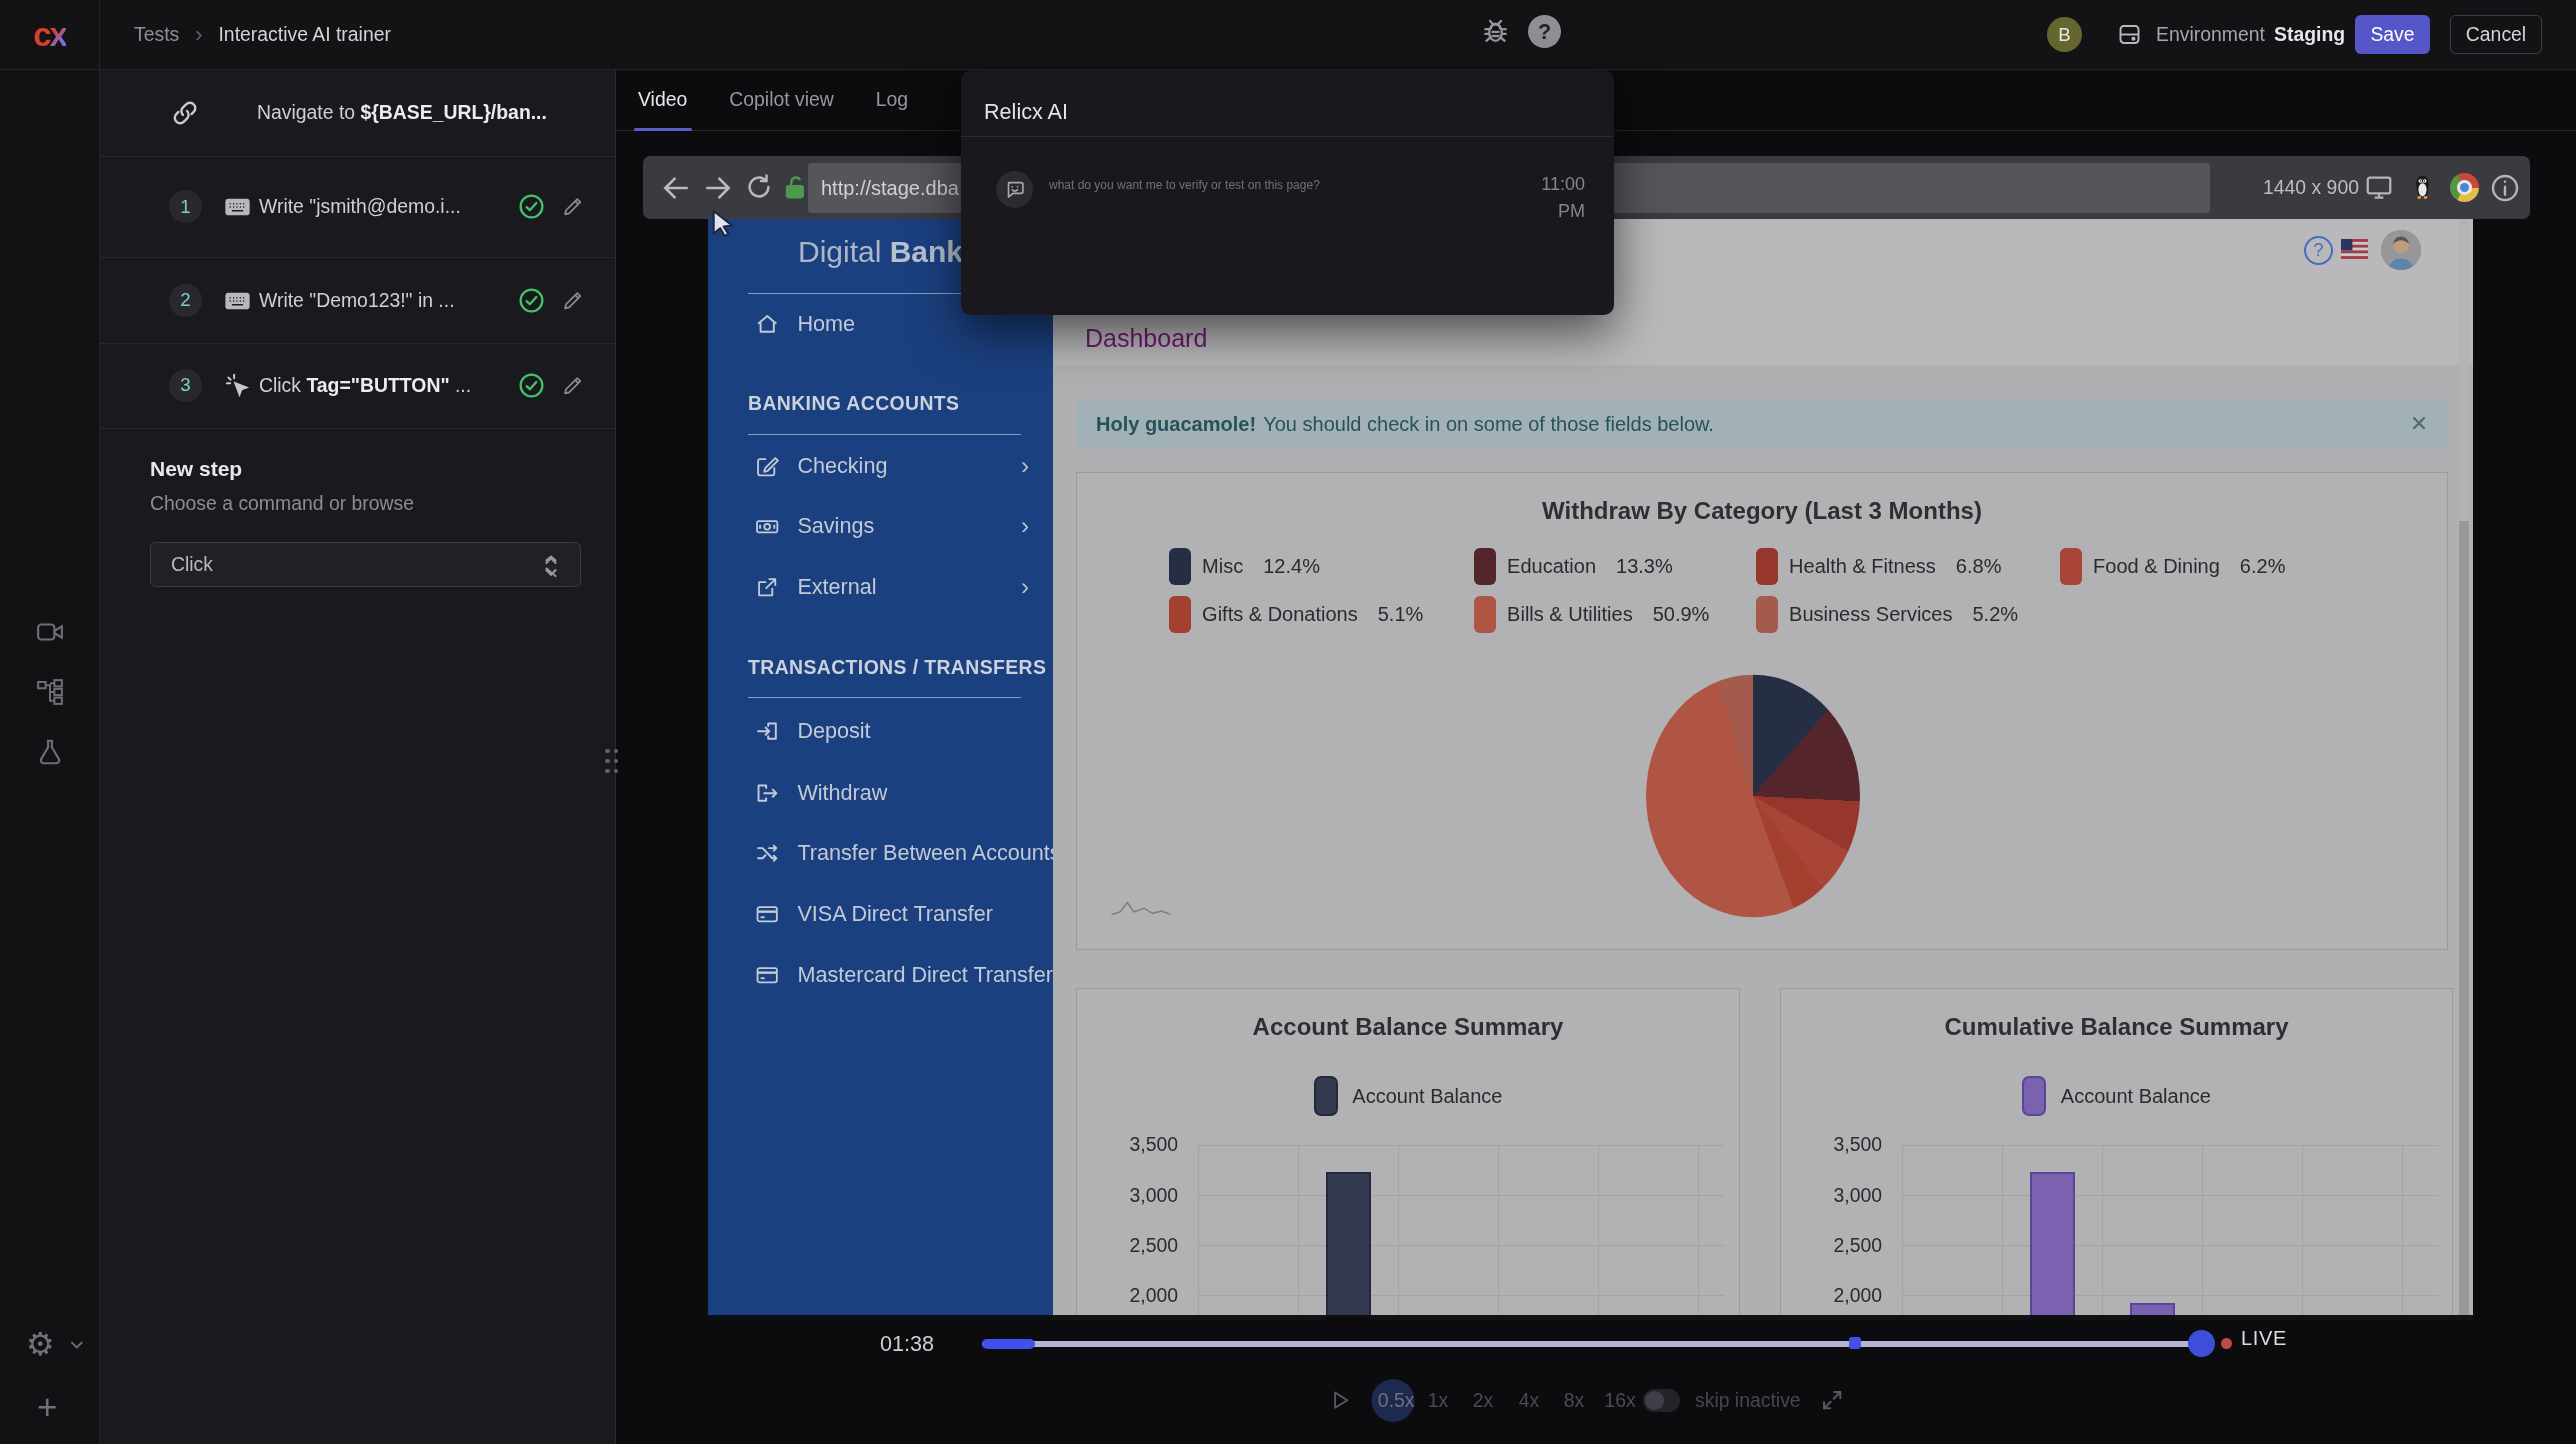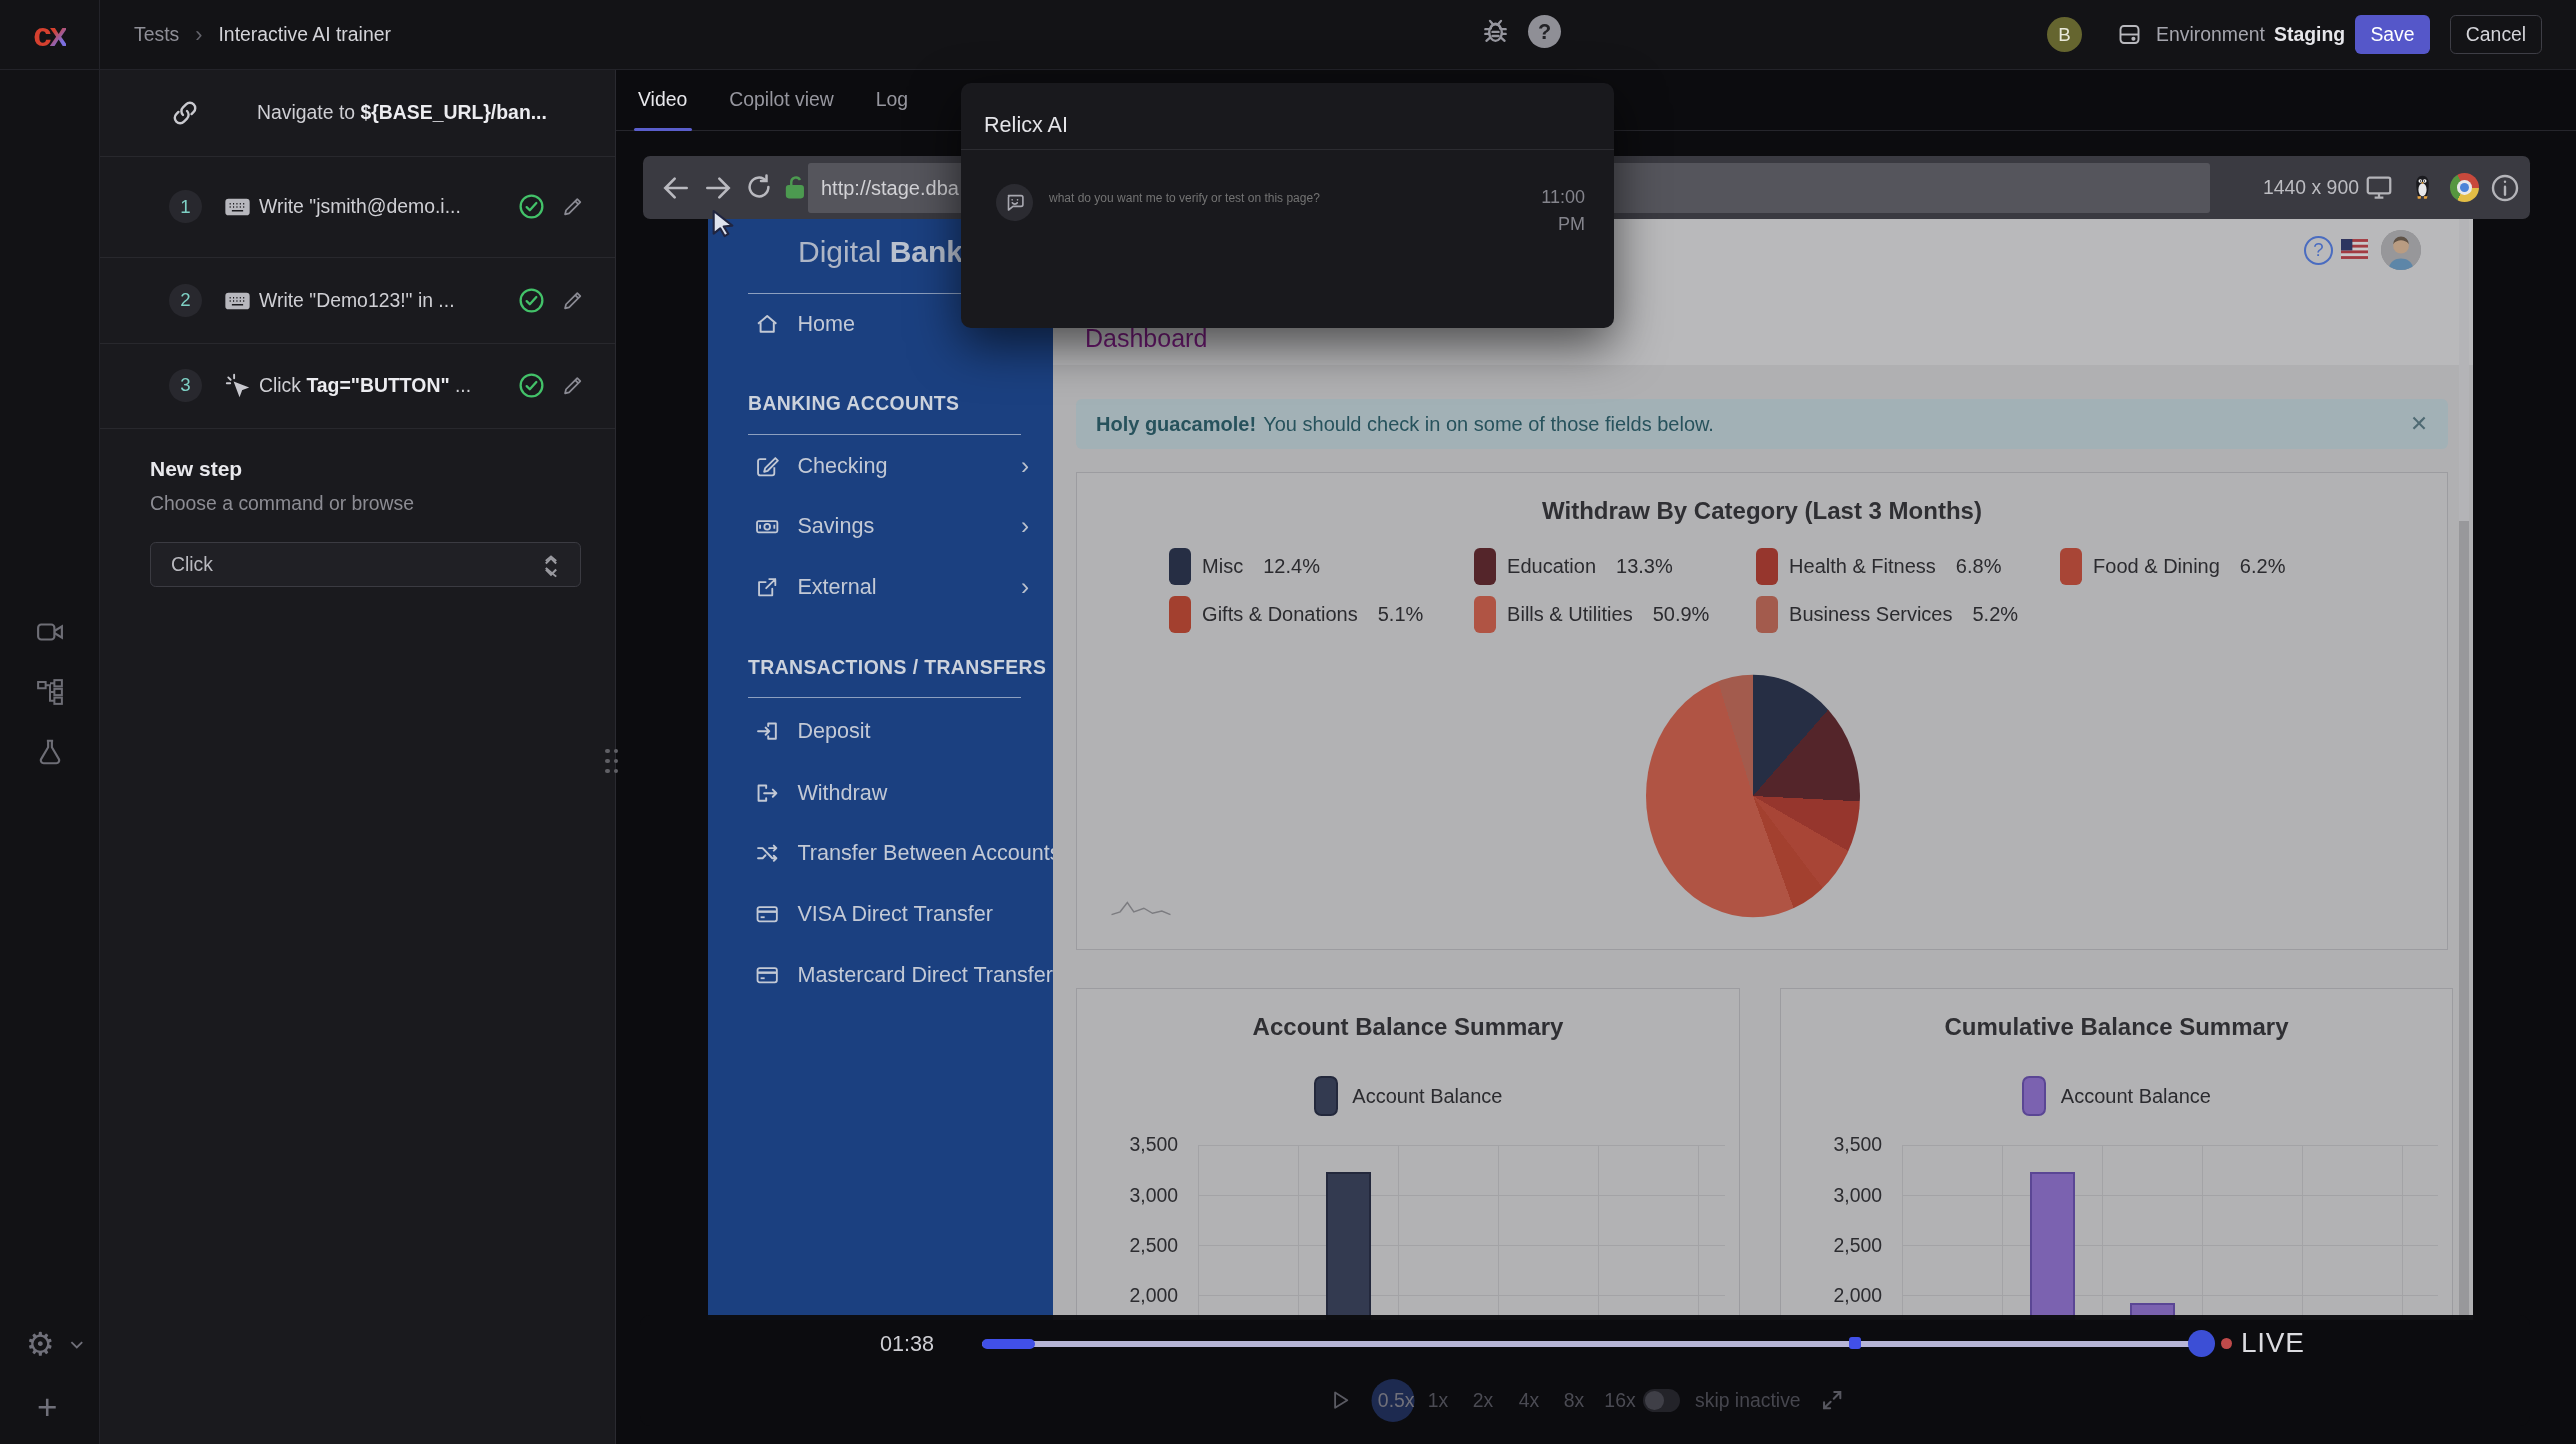--- a/index.html
+++ b/index.html
@@ -119,21 +119,21 @@
   .chart-legend .sw{width:24.4px;height:40px;border-radius:7.2px;border:2.2px solid;box-sizing:border-box;}
   .plot{position:absolute;left:121px;top:156px;right:14.4px;bottom:-1.4px;
         background-image:repeating-linear-gradient(to bottom,#a3a3a6 0 0.7px,transparent 0.7px 50px),
                          repeating-linear-gradient(to right,#a3a3a6 0 0.7px,transparent 0.7px 100px);}
   .bar{position:absolute;width:45px;bottom:0;box-sizing:border-box;}
   .ytick{position:absolute;left:0;width:101px;text-align:right;font-size:19.4px;color:#2c2c30;}
   #bank-scrollbar{position:absolute;left:1406px;top:0;width:10px;height:100%;background:#98989b;}
   #bank-scrollbar i{position:absolute;left:0;top:0;width:10px;height:302px;background:#b4b4b7;display:block;}
 
   
-  #assistant-dialog{left:961px;top:83px;width:653px;height:245px;background:#19191d;border-radius:10px;
+  #assistant-dialog{left:961px;top:70px;width:653px;height:245px;background:#19191d;border-radius:10px;
                     box-shadow:0 17px 50px rgba(0,0,0,.6);z-index:50;}
   #assistant-title{position:absolute;left:23px;top:29px;font-size:21.6px;color:#e4e4e8;}
   #assistant-divider{position:absolute;left:0;top:66px;width:100%;border-top:0.7px solid #2c2c31;}
   #assistant-msg-icon{position:absolute;left:35px;top:101px;width:37px;height:37px;border-radius:50%;background:#2b2b31;
                       display:flex;align-items:center;justify-content:center;color:#a8a8b0;}
   #assistant-msg{position:absolute;left:88px;top:108px;font-size:12px;color:#737373;white-space:nowrap;text-align:right;}
   #assistant-time{position:absolute;right:29px;top:101px;text-align:right;font-size:18px;color:#84848c;line-height:26.6px;}
   #assistant-input{position:absolute;left:8.6px;top:173px;width:635px;height:66px;border:2.2px solid #df6e57;border-radius:33px;
                    background:#0f0f13;box-sizing:border-box;display:flex;align-items:center;cursor:text;}
   #assistant-input .iv{margin-left:26px;font-size:22px;color:#f4f4f7;white-space:nowrap;}
@@ -141,21 +141,21 @@
   #send-button{position:absolute;right:24.4px;top:18.7px;color:#cfcfd4;cursor:pointer;}
 
   
   #player{left:640px;top:1315px;width:1890px;height:111px;background:rgba(12,12,16,.97);border-radius:10px;z-index:45;}
   #player-time{position:absolute;left:240px;top:16px;font-size:21.6px;color:#cfcfd4;}
   #track{position:absolute;left:342px;top:26px;width:1219px;height:5.8px;background:#b7b5d6;border-radius:2.9px;cursor:pointer;}
   #track-elapsed{position:absolute;left:342px;top:24px;width:53px;height:10px;background:#4150e8;border-radius:5px;}
   #track-marker{position:absolute;left:1209px;top:22px;width:12.2px;height:12.2px;background:#4150e8;border-radius:2.9px;}
   #playhead{position:absolute;left:1548px;top:15px;width:26.6px;height:26.6px;border-radius:50%;background:#3c4fd6;cursor:pointer;}
   #live-dot{position:absolute;left:1581px;top:23px;width:10.8px;height:10.8px;border-radius:50%;background:#bf4a4a;}
-  #live-label{position:absolute;left:1601px;top:11.5px;font-size:28px;color:#dcdce0;letter-spacing:0.7px;}
+  #live-label{position:absolute;left:1601px;top:11.5px;font-size:20px;color:#dcdce0;letter-spacing:0.7px;}
   #play-button{position:absolute;left:688px;top:73px;color:#5a5a62;cursor:pointer;}
   .speed{position:absolute;top:64px;height:43px;line-height:43px;font-size:19.4px;color:#4b4b53;transform:translateX(-50%);cursor:pointer;}
   .speed.active{width:43px;height:43px;border-radius:50%;background:#1d2a50;text-align:right;color:#70707a;}
   #skip-toggle{position:absolute;left:1003px;top:74px;width:37px;height:23px;border-radius:11.5px;background:#232329;cursor:pointer;}
   #skip-toggle i{position:absolute;left:2.2px;top:2.2px;width:18.7px;height:18.7px;border-radius:50%;background:#3f3f47;}
   #skip-label{position:absolute;left:1055px;top:64px;height:43px;line-height:43px;font-size:19.4px;color:#46464e;}
   #expand-icon{position:absolute;left:1180px;top:73px;color:#57575f;cursor:pointer;}
 
   #cursor{left:707px;top:207px;z-index:60;}
 </style>

